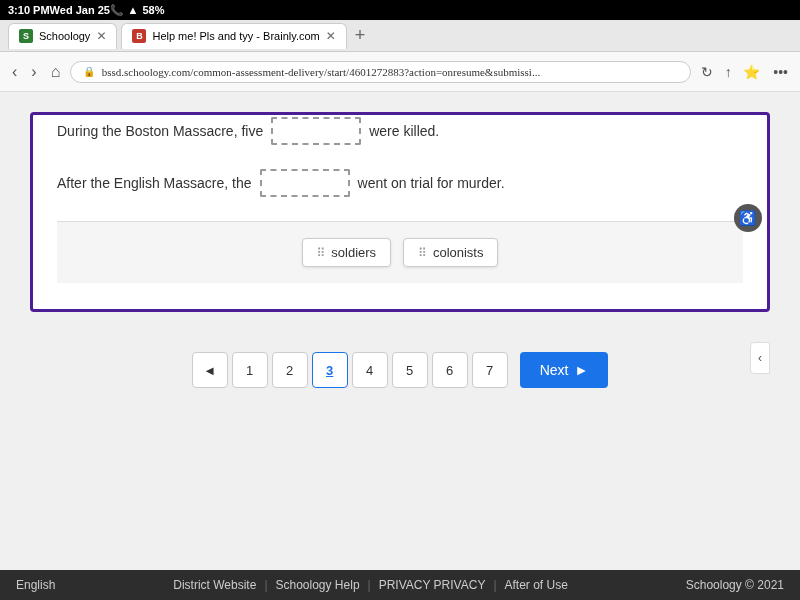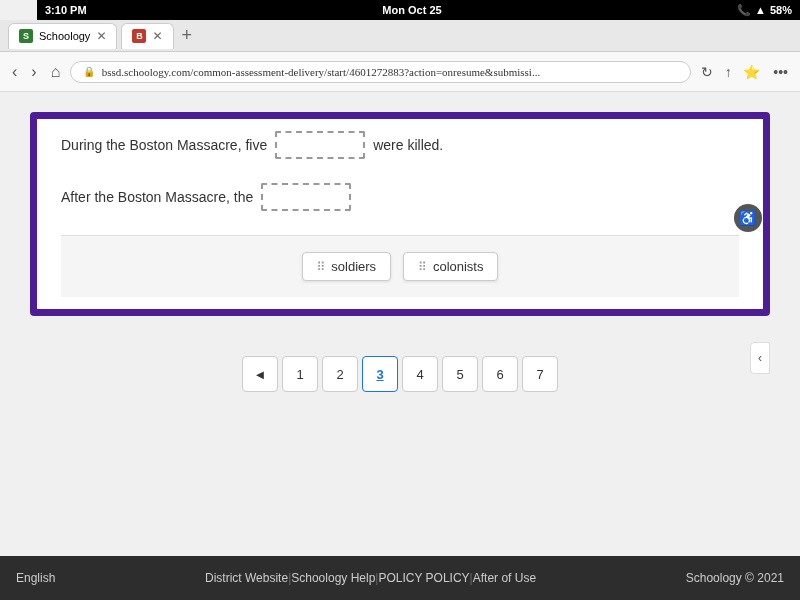--- a/index.html
+++ b/index.html
@@ -5,25 +5,23 @@
     * { margin: 0; padding: 0; box-sizing: border-box; }
     body { width: 800px; height: 600px; overflow: hidden; font-family: -apple-system, BlinkMacSystemFont, 'Segoe UI', sans-serif; background: #f0f0f0; }
 
     
     .status-bar {
       background: #000;
       color: #fff;
       height: 20px;
       display: flex;
       align-items: center;
-      justify-content: space-between;
       padding: 8px 8px;
       font-size: 11px;
       font-weight: 600;
-      margin-left: 37px;
     }
     .status-right { display: flex; align-items: center; gap: 4px; }
 
     
     .tab-bar {
       background: #e8e8e8;
       height: 32px;
       display: flex;
       align-items: center;
       padding: 0 8px;
@@ -105,23 +103,23 @@
     
     .main-content {
       background: #f0f0f0;
       padding: 20px 30px;
       position: relative;
     }
 
     
     .quiz-container {
       background: #fff;
-      border: 7px solid #4c1d95;
-      border-radius: 4px;
-      padding: 12px 24px;
+      border: 3px solid #4c1d95;
+      border-radius: 4px;
+      padding: 2px 24px;
       margin-bottom: 20px;
       min-height: 200px;
     }
 
     .sentence-row {
       font-size: 14px;
       color: #333;
       margin-bottom: 24px;
       display: flex;
       align-items: center;
@@ -230,31 +228,31 @@
     }
 
     
     .footer {
       position: fixed;
       bottom: 0;
       left: 0;
       width: 800px;
       background: #2d2d2d;
       color: #ccc;
-      height: 44px;
+      height: 30px;
       display: flex;
       align-items: center;
       justify-content: space-between;
       padding: 0 16px;
       font-size: 12px;
     }
     .footer-links {
       display: flex;
       align-items: center;
-      gap: 0;
+      gap: 8px;
     }
     .footer-sep { color: #666; }
     .footer a { color: #ccc; text-decoration: none; }
 
     
     .schoology-tab-icon {
       width: 14px;
       height: 14px;
       background: #2e7d32;
       border-radius: 2px;
@@ -280,36 +278,37 @@
 
     .content-wrapper {
       position: relative;
     }
   </style>
 </head>
 <body>
 
 <div class="status-bar">
   <span>3:10 PM</span>
-  <span>Mon Oct 25</span>
+  <span>Wed Jan 25</span>
   <div class="status-right">
     <span>📞</span>
     <span>▲</span>
     <span>58%</span>
   </div>
 </div>
 
 <div class="tab-bar">
   <div class="tab active">
     <span class="schoology-tab-icon">S</span>
     <span>Schoology</span>
     <span class="tab-close">✕</span>
   </div>
   <div class="tab">
     <span class="brainly-tab-icon">B</span>
+    <span>Help me! Pls and tyy - Brainly.com</span>
     <span class="tab-close">✕</span>
   </div>
   <button class="tab-add">+</button>
 </div>
 
 <div class="address-bar">
   <button class="nav-btn">‹</button>
   <button class="nav-btn">›</button>
   <button class="nav-btn">⌂</button>
   <div class="url-bar">
@@ -333,22 +332,23 @@
 
     <div class="quiz-container">
 
       <div class="sentence-row">
         <span>During the Boston Massacre, five</span>
         <span class="drop-zone"></span>
         <span>were killed.</span>
       </div>
 
       <div class="sentence-row">
-        <span>After the Boston Massacre, the</span>
+        <span>After the English Massacre, the</span>
         <span class="drop-zone"></span>
+        <span>went on trial for murder.</span>
       </div>
 
       <div class="answer-options">
         <div class="drag-chip">
           <span class="drag-icon">⠿</span>
           <span>soldiers</span>
         </div>
         <div class="drag-chip">
           <span class="drag-icon">⠿</span>
           <span>colonists</span>
@@ -358,33 +358,37 @@
 
     <div class="pagination-area">
       <button class="page-btn nav-arrow">◄</button>
       <button class="page-btn">1</button>
       <button class="page-btn">2</button>
       <button class="page-btn active">3</button>
       <button class="page-btn">4</button>
       <button class="page-btn">5</button>
       <button class="page-btn">6</button>
       <button class="page-btn">7</button>
+      <button class="next-btn">
+        <span>Next</span>
+        <span>►</span>
+      </button>
     </div>
 
     <div class="sidebar-arrow">
       <span>‹</span>
     </div>
   </div>
 </div>
 
 <div class="footer">
   <span>English</span>
   <div class="footer-links">
     <a href="#">District Website</a>
     <span class="footer-sep">|</span>
     <a href="#">Schoology Help</a>
     <span class="footer-sep">|</span>
-    <a href="#">POLICY POLICY</a>
+    <a href="#">PRIVACY PRIVACY</a>
     <span class="footer-sep">|</span>
     <a href="#">After of Use</a>
   </div>
   <span>Schoology © 2021</span>
 </div>
 
 </body></html>

